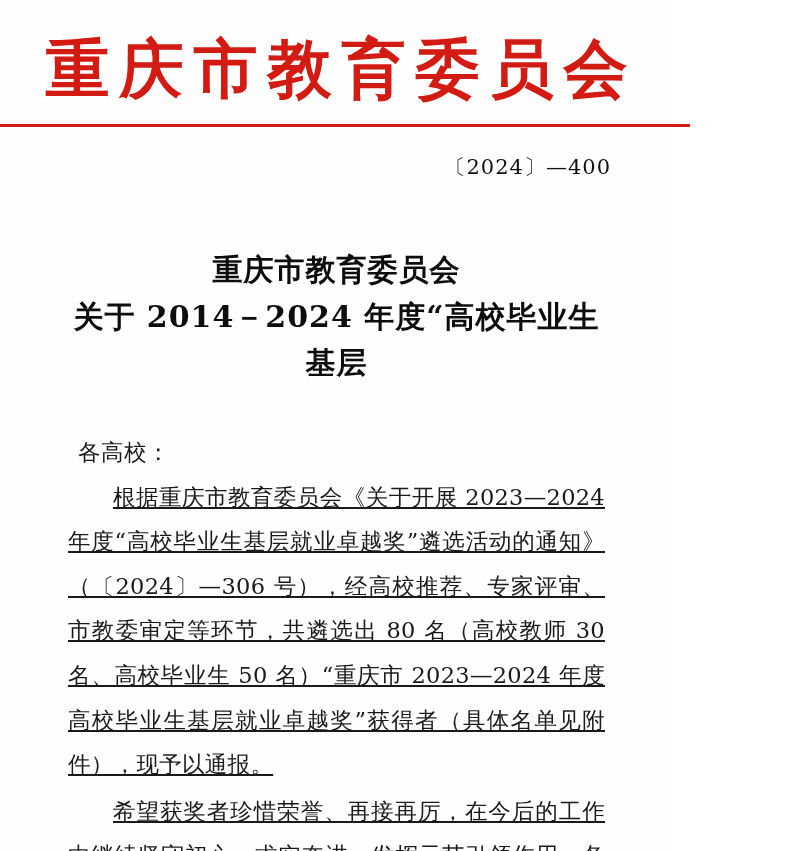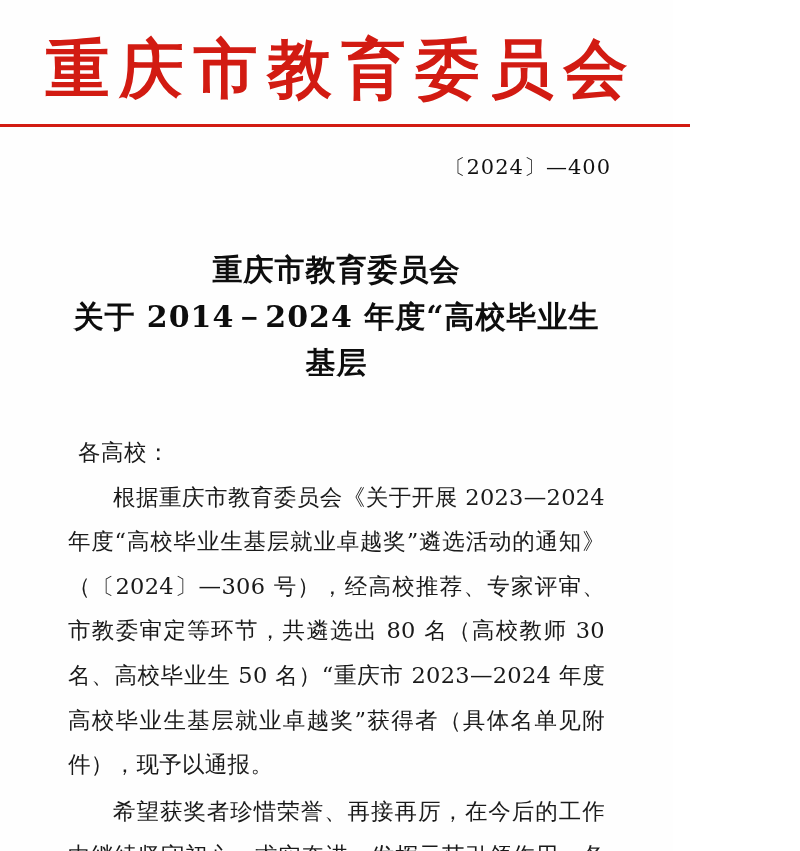--- a/index.html
+++ b/index.html
@@ -81,20 +81,21 @@
     margin-left: 10px;
   }
   .para {
     font-size: 22.5px;
     line-height: 1.98;
     letter-spacing: 0.3px;
     text-align: justify;
     text-justify: inter-ideograph;
     text-indent: 2em;
     margin: 0;
+    text-decoration: underline;
   }
   .para + .para {
     margin-top: 2px;
   }
 </style>
 </head>
 <body>
 
 <div class="page">
 

